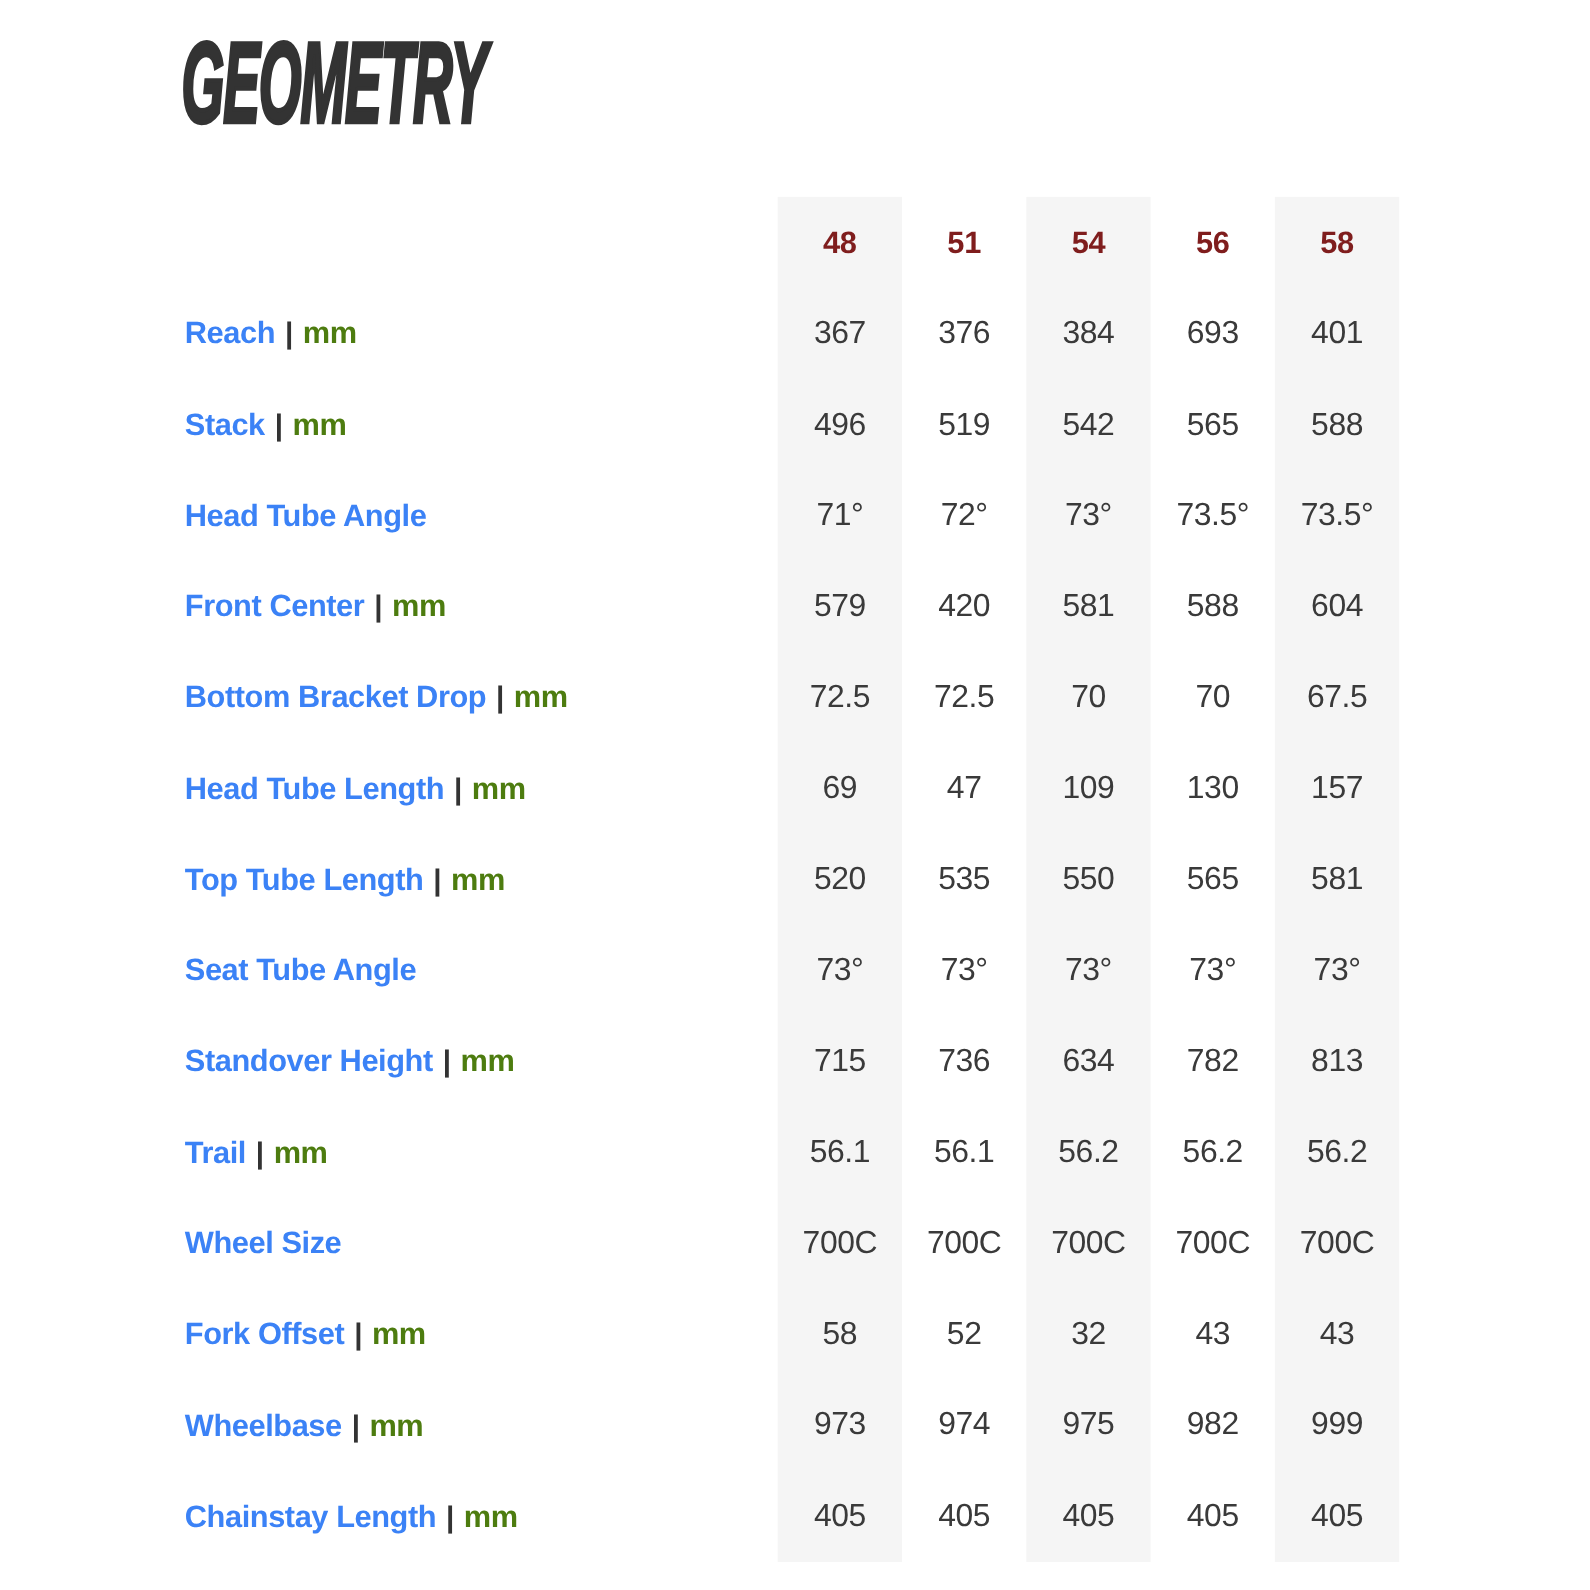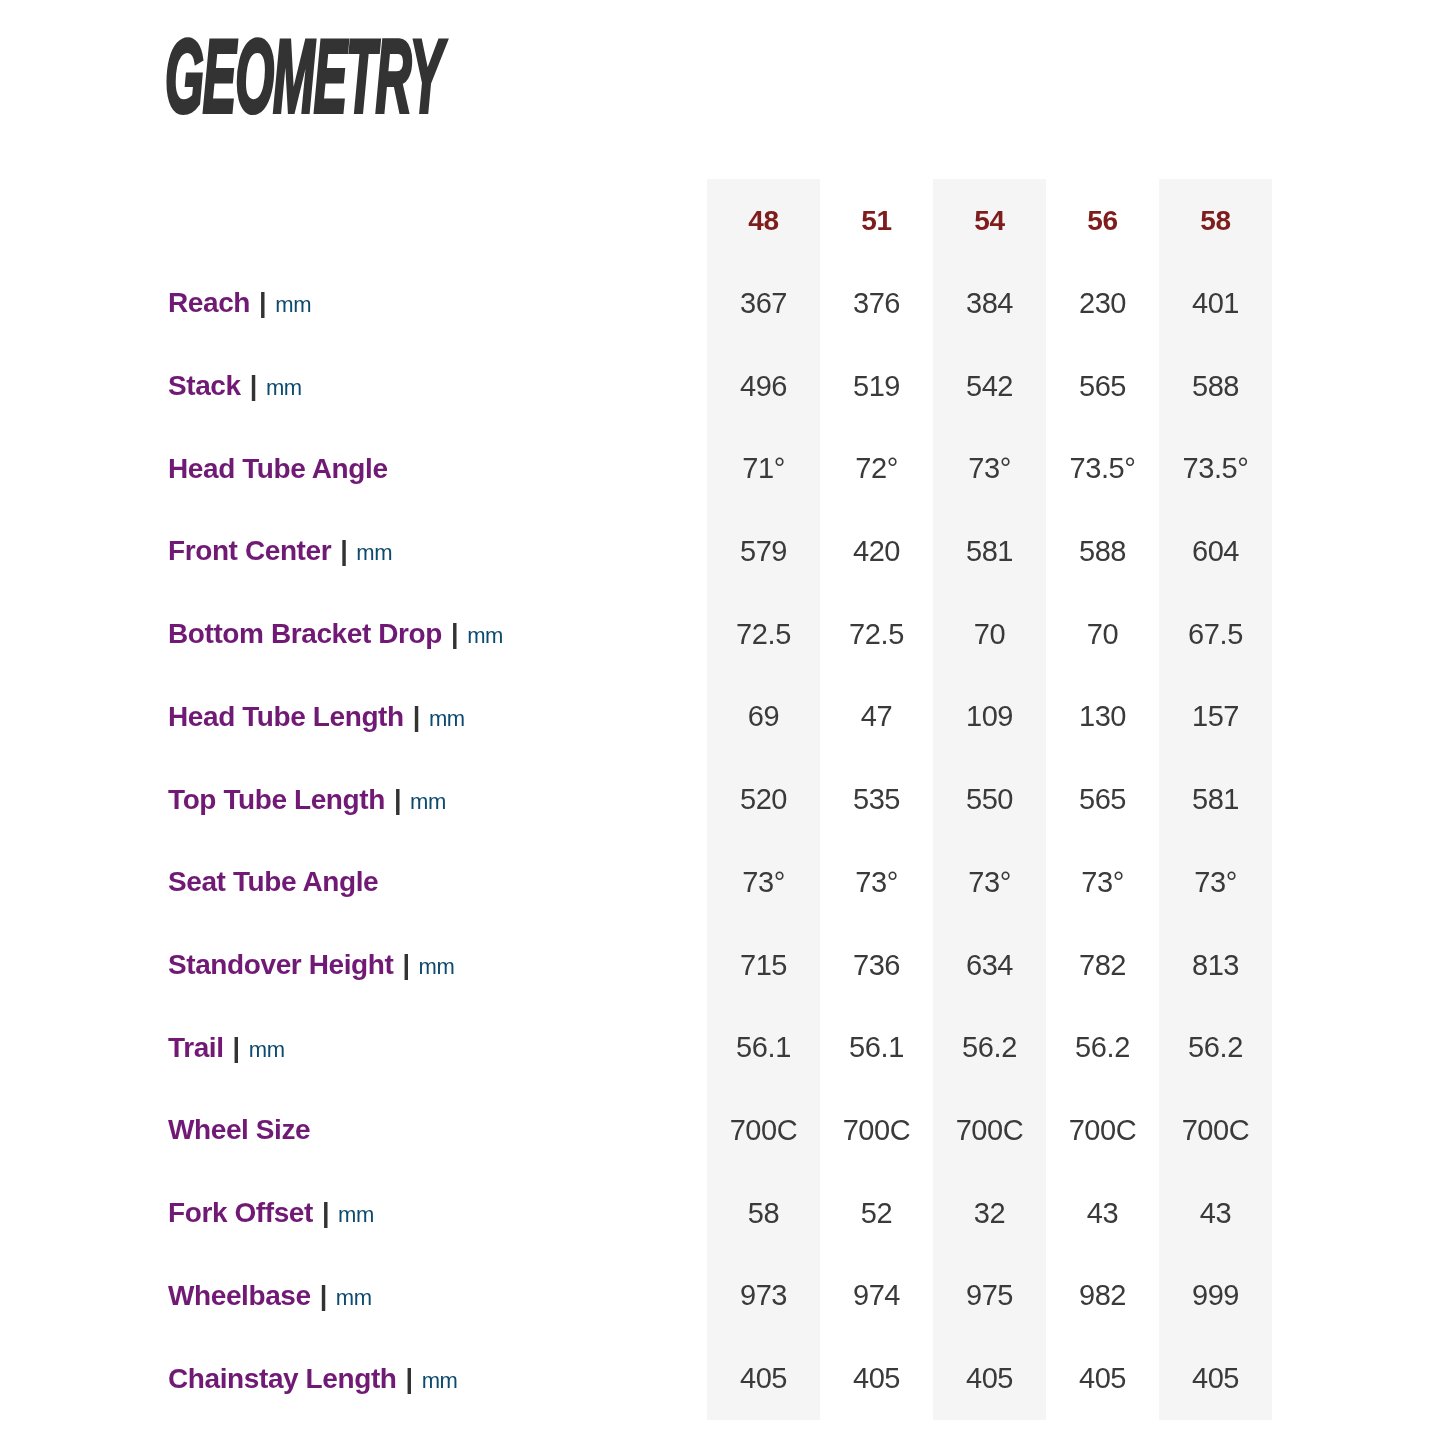--- a/index.html
+++ b/index.html
@@ -75,32 +75,32 @@
     justify-content: flex-start;
     padding-left: 3px;
   }
   .label-inner {
     white-space: nowrap;
     letter-spacing: -0.4px;
   }
   .lbl {
     font-weight: 700;
     font-size: 28px;
-    color: #701a75;
+    color: #3b82f6;
   }
   .sep {
     font-weight: 700;
     font-size: 27px;
     color: #333333;
     margin: 0 9px;
   }
   .unit {
-    font-weight: 400;
-    font-size: 22px;
-    color: #0c4a6e;
+    font-weight: 700;
+    font-size: 28px;
+    color: #4d7c0f;
   }
   .val-cell {
     font-size: 29px;
     letter-spacing: -0.4px;
     white-space: nowrap;
   }
 </style>
 </head>
 <body>
 
@@ -125,21 +125,21 @@
       <div class="cell head-cell">58</div>
 
   <div class="cell label-cell">
     <span class="label-inner">
       <span class="lbl">Reach</span><span class="sep">|</span><span class="unit">mm</span>
     </span>
   </div>
   <div class="cell val-cell">367</div>
   <div class="cell val-cell">376</div>
   <div class="cell val-cell">384</div>
-  <div class="cell val-cell">230</div>
+  <div class="cell val-cell">693</div>
   <div class="cell val-cell">401</div>
 
   <div class="cell label-cell">
     <span class="label-inner">
       <span class="lbl">Stack</span><span class="sep">|</span><span class="unit">mm</span>
     </span>
   </div>
   <div class="cell val-cell">496</div>
   <div class="cell val-cell">519</div>
   <div class="cell val-cell">542</div>

